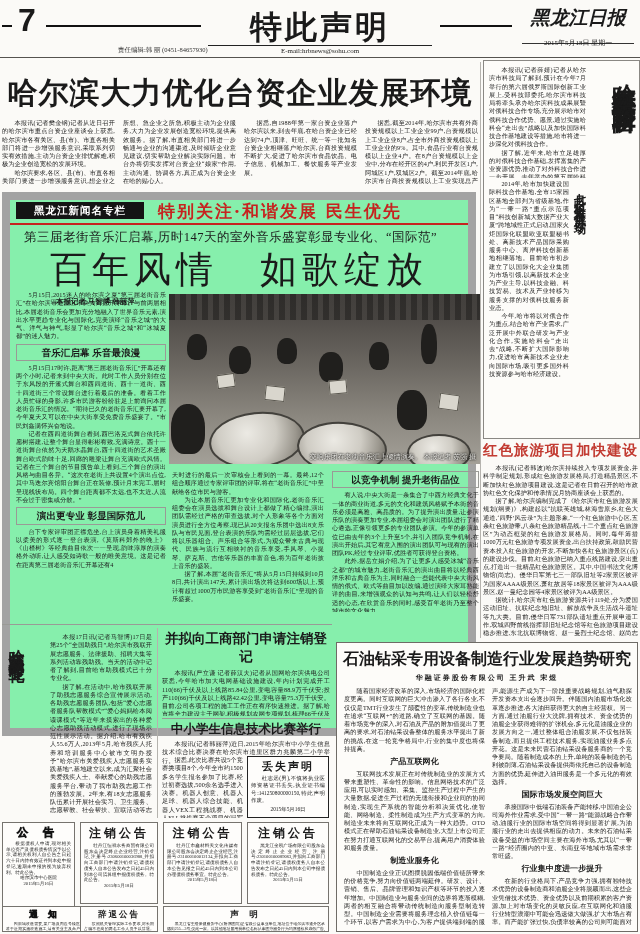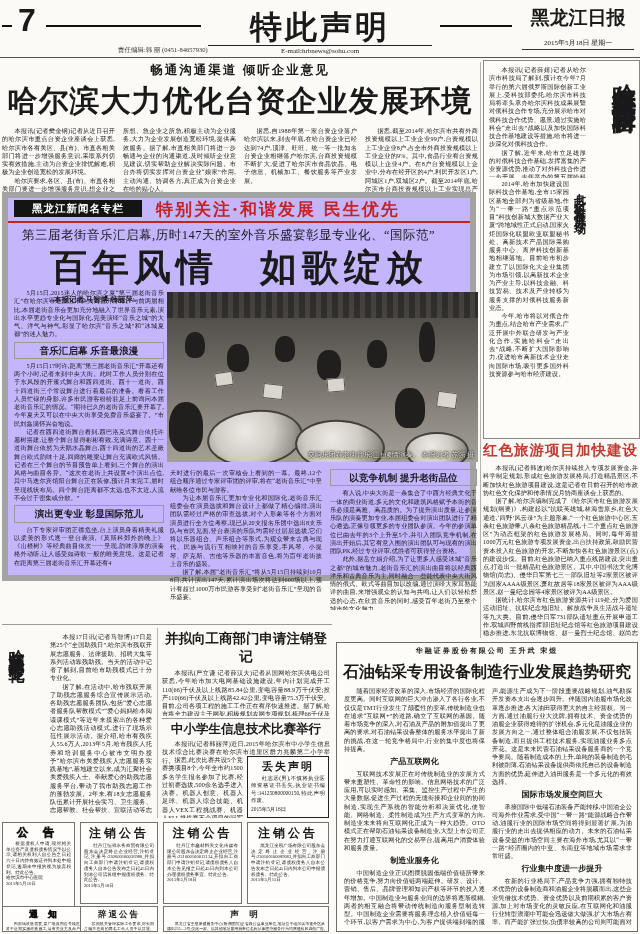--- a/index.html
+++ b/index.html
@@ -10,21 +10,21 @@
   }
   .abs{position:absolute;}
   .sans{font-family:"Liberation Sans","DejaVu Sans",sans-serif;}
   .jt{text-align:justify;overflow:hidden;}
   .fs6{font-size:6.2px;line-height:1.33;letter-spacing:.1px;}
   .fs5{font-size:4.6px;line-height:1.25;}
   .fs4{font-size:3.9px;line-height:1.22;}
   p{margin:0;text-indent:2em;}
   .noind{text-indent:0;}
   .ctr{text-align:center;text-indent:0;}
-  .rt{text-align:left;text-indent:0;}
+  .rt{text-align:center;text-indent:0;}
   .hline{border-top:1px solid #9a9a96;height:0;}
   .vline{border-left:1px solid #b5b3ae;width:0;}
   .crosshead{
     border:1px solid #9a9a96;text-align:center;font-weight:bold;font-size:9.5px;
     line-height:1.2;padding:2px 0;margin:3px 0;text-indent:0;
     font-family:"Liberation Sans","DejaVu Sans",sans-serif;
   }
   .subheadline{font-weight:bold;text-align:center;text-indent:0;margin:4px 0 2px 0;
     font-size:8px;font-family:"Liberation Sans","DejaVu Sans",sans-serif;}
   .vtitle{writing-mode:vertical-rl;font-weight:900;
@@ -44,27 +44,26 @@
 
 <div class="abs" style="left:0;top:0;width:640px;height:57px;border-bottom:1px solid #55534f;background:#fbfaf7;">
   <div class="abs" style="left:2px;top:25px;width:10px;border-top:2px solid #111;"></div>
   <div class="abs sans" style="left:18px;top:2px;font-size:32px;font-weight:900;">7</div>
   <div class="abs" style="left:46px;top:25px;width:155px;border-top:2px solid #111;"></div>
   <div class="abs" style="left:118px;top:46px;font-size:6.5px;color:#333;">责任编辑:韩 丽 (0451-84657930)</div>
   <div class="abs ctr" style="left:205px;top:6px;width:230px;font-size:32px;font-weight:900;letter-spacing:3px;">特此声明</div>
   <div class="abs" style="left:208px;top:45px;width:224px;border-top:1px solid #222;"></div>
   <div class="abs ctr" style="left:208px;top:47px;width:224px;font-size:7px;color:#222;">E-mail:hrbnews@sohu.com</div>
   <div class="abs" style="left:440px;top:25px;width:72px;border-top:2px solid #111;"></div>
-  <div class="abs ctr" style="left:522px;top:5px;width:112px;font-size:19px;font-weight:900;font-family:'DejaVu Serif',serif;border-bottom:1px solid #333;padding-bottom:18px;">黑龙江日报</div>
+  <div class="abs ctr" style="left:522px;top:5px;width:112px;font-size:19px;font-weight:900;font-style:italic;font-family:'DejaVu Serif',serif;border-bottom:1px solid #333;padding-bottom:12px;">黑龙江日报</div>
   <div class="abs ctr" style="left:522px;top:38px;width:112px;font-size:7px;">2015年5月18日 星期一</div>
 </div>
 
 <div class="abs" style="left:2px;top:62px;width:476px;height:128px;">
-  <div class="ctr sans" style="font-size:12.5px;font-weight:bold;letter-spacing:2px;">畅通沟通渠道  倾听企业意见</div>
-  <div class="ctr sans" style="font-size:30px;font-weight:900;letter-spacing:1px;margin-top:2px;">哈尔滨大力优化台资企业发展环境</div>
+  <div class="ctr sans" style="font-size:30px;font-weight:900;letter-spacing:1px;margin-top:11px;">哈尔滨大力优化台资企业发展环境</div>
   <div class="jt fs6" style="margin-top:5px;height:66px;column-count:4;column-gap:8px;">
     <p>本报讯(记者樊金钢)记者从近日召开的哈尔滨市重点台资企业座谈会上获悉,哈尔滨市各有关区、县(市)、市直各相关部门将进一步增强服务意识,采取系列切实有效措施,主动为台资企业排忧解难,积极为企业创造宽松的发展环境。</p>
     <p>哈尔滨要求,各区、县(市)、市直各相关部门要进一步增强服务意识,想企业之所想、急企业之所急,积极主动为企业服务,大力为企业发展创造宽松环境,提供高效服务。据了解,市直相关部门将进一步畅通与企业的沟通渠道,及时倾听企业意见建议,切实帮助企业解决实际问题。市台办将切实发挥对台资企业“娘家”作用,主动沟通、协调各方,真正成为台资企业在哈的贴心人。</p>
     <p>据悉,自1988年第一家台资企业落户哈尔滨以来,到去年底,在哈台资企业已经达到74户,顶津、旺旺、统一等一批知名台资企业相继落户哈尔滨,台商投资规模不断扩大,促进了哈尔滨市食品饮品、电子信息、机械加工、餐饮服务等产业发展。</p>
     <p>据悉,截至2014年,哈尔滨市共有外商投资规模以上工业企业99户,台资规模以上工业企业8户,占全市外商投资规模以上工业企业的9%。其中,食品行业有台资规模以上企业4户。在8户台资规模以上企业中,分布在经开区的4户,利民开发区1户,阿城区1户,双城区2户。截至2014年底,哈尔滨市台商投资规模以上工业实现总产值36.62亿元,占全市外商投资规模以上工业总产值的6.8%,实现总产值超10亿元以上企业3户,比2013年增加2户,实现产值超亿元以上企业4户。2014年,哈尔滨市台资企业纳税3.61亿元,安置就业7582人。台资企业已然成为拉动哈尔滨经济发展的重要力量。</p>
   </div>
 </div>
 
 <div class="abs vline" style="left:480px;top:62px;height:576px;"></div>
 
@@ -83,27 +82,27 @@
 
 <div class="abs" style="left:483px;top:441px;width:155px;height:197px;">
   <div class="ctr sans" style="font-size:14.5px;font-weight:900;color:#c23b32;letter-spacing:1px;">红色旅游项目加快建设</div>
   <div class="jt fs6" style="margin-top:4px;height:172px;">
     <p>本报讯(记者韩波)哈尔滨持续投入专项发展资金,并科学制定规划,形成红色旅游发展格局,打造精品景区,不断加快红色旅游项目建设,这是记者在日前召开的哈市政协红色文化保护和传承情况月协商座谈会上获悉的。</p>
     <p>据了解,哈尔滨编制完成了《哈尔滨市红色旅游发展规划(纲要)》,构建起以“抗联英雄城,林海雪原乡,红色大通道,‘四野’风云录”为主题形象,“一个红色旅游中心区,五条红色旅游带,八条红色旅游精品线,十二个重点红色旅游区”为动态框架的红色旅游发展格局。同时,每年筹措1000万元红色旅游专项发展资金,出台扶持政策,鼓励民营资本投入红色旅游的开发,不断加快各红色旅游景区(点)的建设步伐。目前,红色旅游已纳入重点线路建设,突出重点,打造出一批精品红色旅游景区。其中,中国书法文化博物馆(尚志)、侵华日军第七三一部队旧址等2家景区被评为国家AAAA级景区,萧红故居等18家景区被评为AAA级景区,赵一曼纪念园等4家景区被评为AA级景区。</p>
     <p>据统计,哈尔滨市红色旅游资源共计119处,分为爱国运动旧址、抗联纪念地旧址、解放战争及生活战斗遗址等九大类。目前,侵华日军731部队遗址重点开展申遗工作,双城四野前线指挥部旧址纪念馆等红色旅游项目建设稳步推进,东北抗联博物馆、赵一曼烈士纪念馆、赵尚志烈士纪念馆进行了扩建,成为东北地区著名的红色旅游纪念地;尚志元宝村依托《暴风骤雨》中元宝镇的原型,已形成土改文化观光区、元宝新村民俗区和自然生态游憩区。</p>
   </div>
 </div>
 
-<div class="abs" style="left:2px;top:192px;width:474px;height:389px;border:6px solid #a3a3a3;background:#c4b5fd;box-sizing:border-box;">
+<div class="abs" style="left:2px;top:192px;width:474px;height:544px;border:8px solid #a3a3a3;background:#86efac;box-sizing:border-box;">
   <div class="abs" style="left:0;top:0;width:100%;height:23px;border-bottom:2px solid #c6231f;">
     <div class="abs ctr sans" style="left:6px;top:2px;width:128px;height:17px;background:#141414;color:#fff;font-size:10.5px;font-weight:bold;line-height:17px;letter-spacing:1px;">黑龙江新闻名专栏</div>
     <div class="abs" style="left:148px;top:0px;font-size:17px;font-weight:900;color:#c6231f;letter-spacing:2px;font-family:'DejaVu Serif',serif;">特别关注·和谐发展 民生优先</div>
   </div>
   <div class="abs" style="left:14px;top:29px;width:446px;font-size:12.5px;letter-spacing:.5px;">第三届老街音乐汇启幕,历时147天的室外音乐盛宴彰显专业化、“国际范”</div>
-  <div class="abs ctr sans" style="left:0;top:45px;width:100%;font-size:37px;font-weight:700;letter-spacing:5px;">百年风情　如歌绽放</div>
+  <div class="abs ctr sans" style="left:0;top:45px;width:100%;font-size:37px;font-weight:400;letter-spacing:5px;">百年风情　如歌绽放</div>
   <div class="abs ctr" style="left:8px;top:97px;width:150px;font-size:7.5px;font-weight:bold;">□本报记者 马智博 韩丽萍</div>
 
   <div class="abs photo" style="left:159px;top:94px;width:311px;height:170px;">
     <div class="abs" style="left:0;top:0;width:100%;height:26px;background:repeating-linear-gradient(90deg,#2c2a28 0 6px,#44413e 6px 11px);opacity:.85;"></div>
     <div class="fig" style="left:18px;top:40px;width:20px;height:26px;"></div>
     <div class="fig" style="left:60px;top:52px;width:22px;height:28px;"></div>
     <div class="fig" style="left:108px;top:44px;width:20px;height:26px;"></div>
     <div class="fig" style="left:150px;top:58px;width:24px;height:30px;"></div>
     <div class="fig" style="left:200px;top:48px;width:20px;height:28px;"></div>
     <div class="fig" style="left:252px;top:30px;width:16px;height:40px;"></div>
@@ -210,22 +209,22 @@
 
 </div>
 
 <div class="abs nbox" style="left:163px;top:906px;width:166px;height:26px;">
   <h4 class="sans" style="font-size:8.5px;letter-spacing:4px;">声  明</h4>
   <p class="jt fs4">黑龙江省生殖保健服务中心(附属医院)是省级公益事业单位,地址位于哈尔滨市道外区承德街255—3号,仅此一家。以其他地址冒用我单位名称从事医疗服务行为均属侵权和虚假广告,望广大民众警惕!特此声明。</p>
 
 </div>
 
 <div class="abs" style="left:336px;top:642px;width:302px;height:290px;border:1px solid #6e6b66;background:#fdfcf9;box-sizing:border-box;">
+  <div class="ctr sans" style="margin-top:6px;font-size:16px;font-weight:900;">石油钻采专用设备制造行业发展趋势研究</div>
   <div class="ctr" style="margin-top:3px;font-size:7px;letter-spacing:2px;font-weight:bold;">华融证券股份有限公司  王升武  宋煜</div>
-  <div class="ctr sans" style="margin-top:6px;font-size:16px;font-weight:900;">石油钻采专用设备制造行业发展趋势研究</div>
 
   <div class="abs jt fs6" style="left:7px;top:44px;width:141px;height:238px;">
     <p>随着国家经济改革的深入,市场经济的国际化程度更高。同时互联网的巨大冲击渗入了各行各业,不仅仅是TMT行业发生了颠覆性的变革,传统制造业也在追求“互联网+”的道路,确立了互联网的基因。随着市场竞争的深入,对石油及产品的附加值提出了更高的要求,对石油钻采设备整体的服务水平提出了新的挑战,在这一轮竞争格局中,行业的集中度也将保持提高。</p>
     <div class="subheadline">产品互联网化</div>
     <p>互联网技术发展正在对传统制造业的发展方式带来重塑性、革命性的影响。信息网络技术的广泛应用,可以实时感知、采集、监控生产过程中产生的大量数据,促进生产过程的无缝衔接和企业间的协同制造,实现生产系统的智能分析和决策优化,使智能、网络制造、柔性制造成为生产方式变革的方向,制造业未来将向互联网化正成为一种大趋势。OTO模式正在帮助石油钻采设备制造业,大型上市公司正在努力打通互联网化的交易平台,提高用户消费体验和服务质量。</p>
     <div class="subheadline">制造业服务化</div>
     <p>中国制造企业正试图摆脱因低端价值链所带来的价格竞争,努力向价值链两端延伸。研发、设计、营销、售后、品牌管理和知识产权等环节的投入逐年增加。中国制造业与服务业间的边界将逐渐模糊,两者的相互融合将带动传统制造向服务型制造转型。中国制造企业需要将服务理念植入价值链每一个环节,以客户需求为中心,为客户提供端到端的服务,从而提升用户体验,创造源源不断的价值。石油钻采设备制造商将转向服务商,根据多变的客户和市场需求,量身定制,为客户提供非标产品,根据客户需求提供个性化的设计研发服务。</p>
 
   </div>
 

